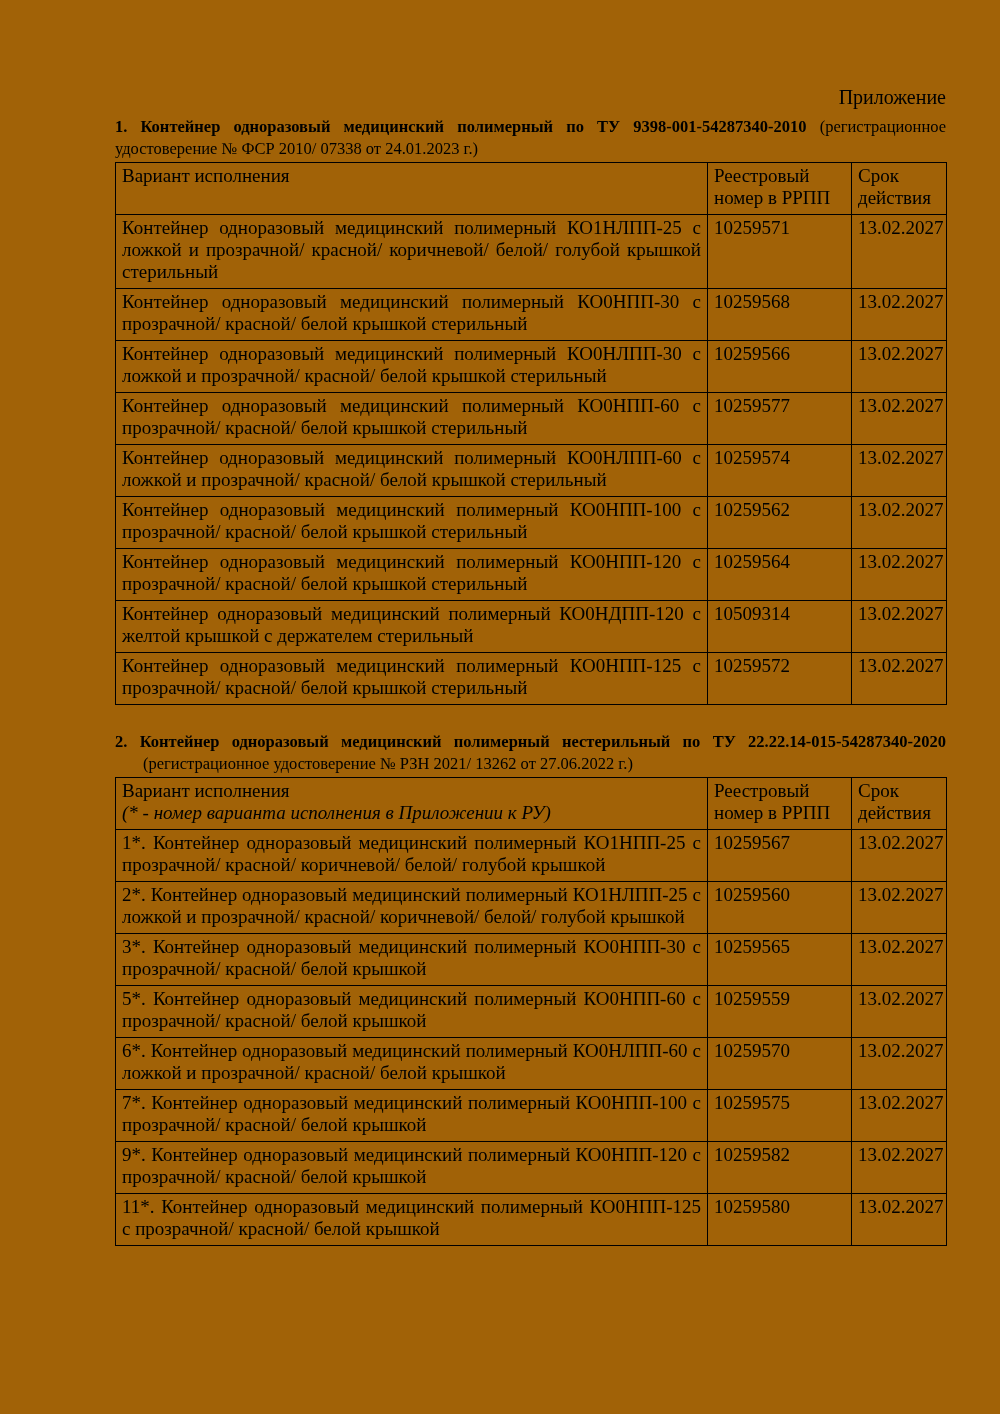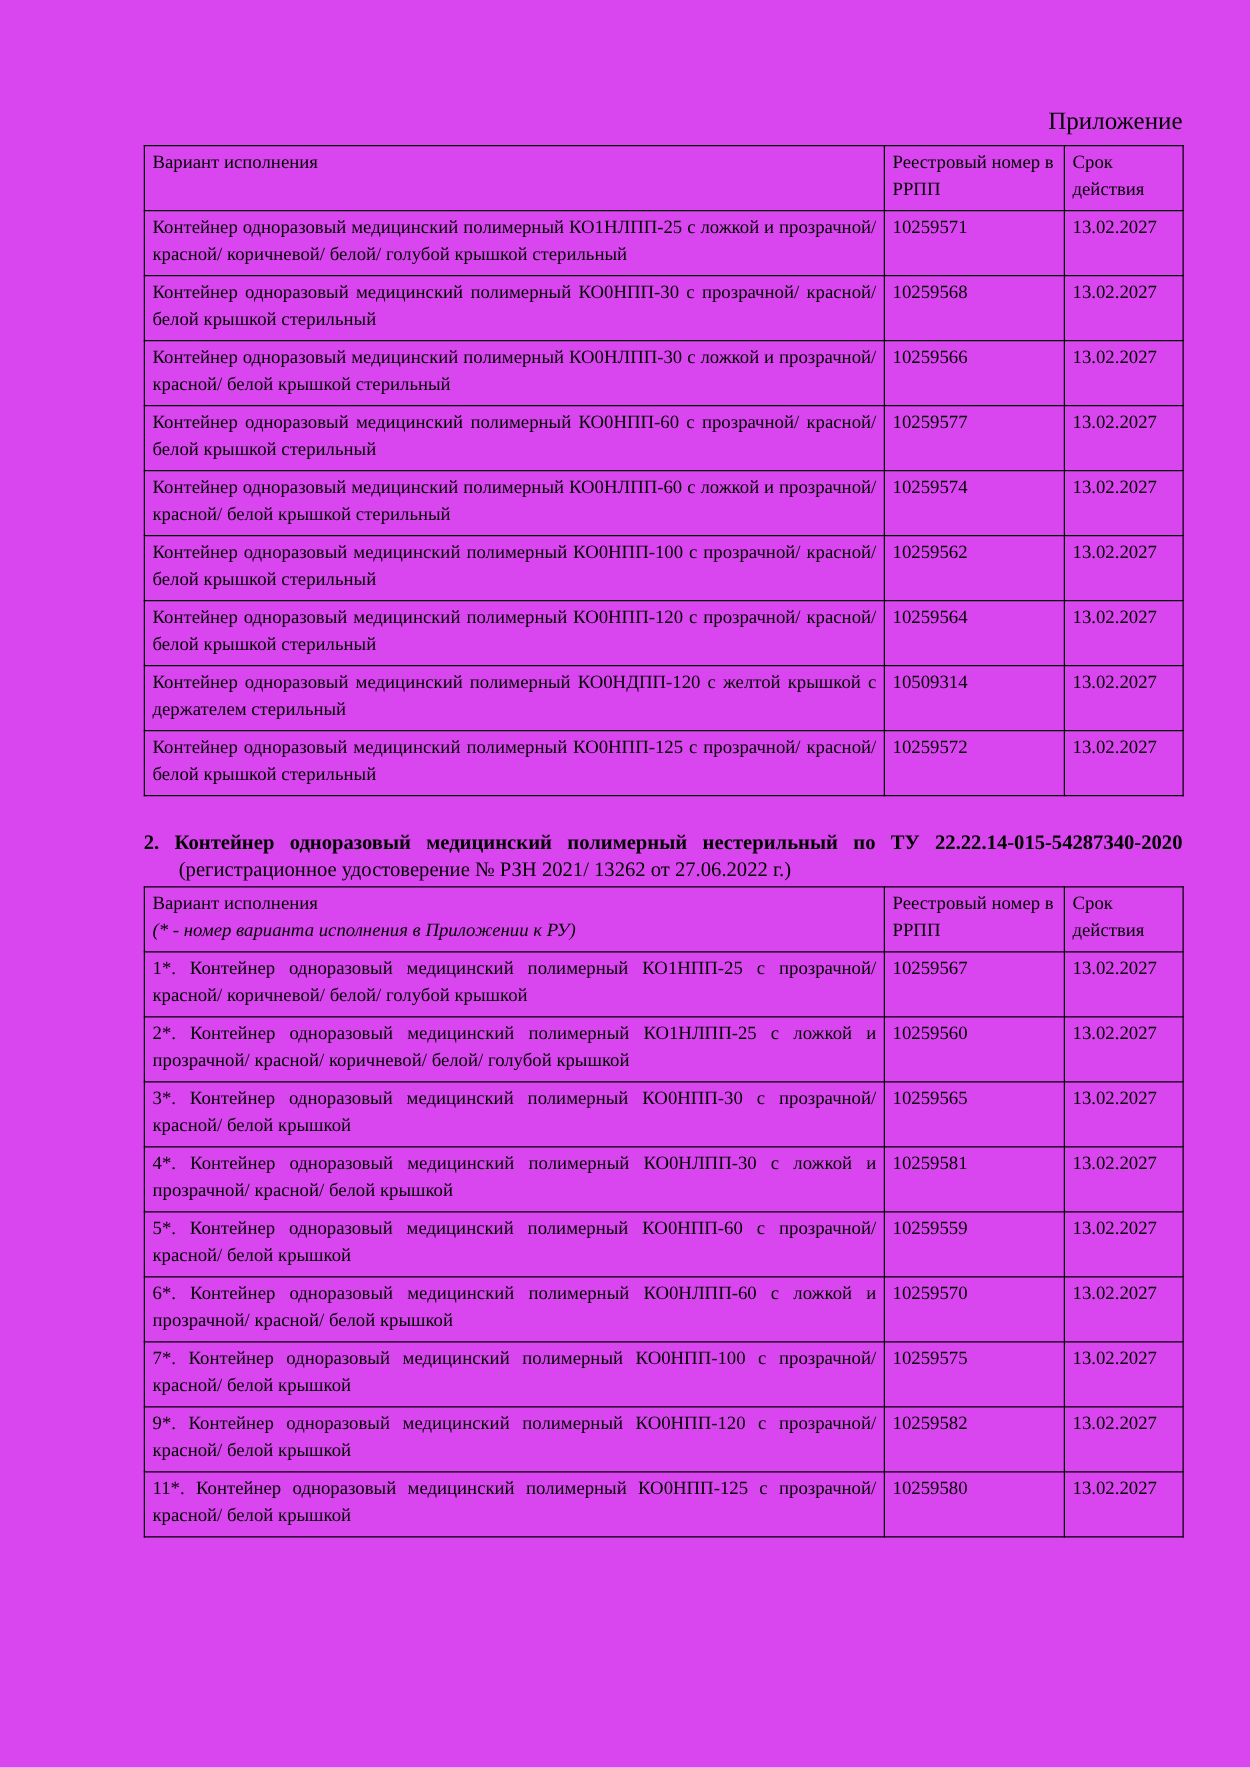--- a/index.html
+++ b/index.html
@@ -6,21 +6,21 @@
     margin: 0;
     padding: 0;
     background: #ffffff;
   }
   .page {
     position: relative;
     width: 1000px;
     height: 1414px;
     box-sizing: border-box;
     padding: 84px 54px 40px 115px;
-    background: #d946ef;
+    background: #a16207;
     color: #000000;
     font-family: "Liberation Serif", "DejaVu Serif", serif;
     font-size: 16.5px;
     line-height: 22px;
     overflow: hidden;
   }
   .doc-header {
     text-align: right;
     font-size: 20px;
     line-height: 26px;
@@ -33,21 +33,21 @@
   .section-heading .bold { font-weight: bold; }
   .section-heading.hang {
     padding-left: 28px;
     text-indent: -28px;
     margin-top: 26px;
   }
   table.data-table {
     width: 100%;
     border-collapse: collapse;
     table-layout: fixed;
-    font-size: 15px;
+    font-size: 19px;
     line-height: 22px;
     font-family: Liberation Serif, serif;
   }
   table.data-table th,
   table.data-table td {
     border: 1px solid #000000;
     vertical-align: top;
     padding: 2px 6px 5px 6px;
     font-weight: normal;
     overflow: hidden;
@@ -60,20 +60,21 @@
   col.c-number  { width: 144px; }
   col.c-date    { width: 95px; }
 </style>
 </head>
 <body>
 
 <div class="page">
 
   <div class="doc-header">Приложение</div>
 
+  <p class="section-heading"><span class="bold">1. Контейнер одноразовый медицинский полимерный по ТУ 9398-001-54287340-2010</span> <span>(регистрационное удостоверение № ФСР 2010/ 07338 от 24.01.2023 г.)</span></p>
 
   <table class="data-table">
     <colgroup>
       <col class="c-variant">
       <col class="c-number">
       <col class="c-date">
     </colgroup>
     <thead>
       <tr>
         <th class="cell-variant">Вариант исполнения</th>
@@ -158,25 +159,20 @@
           <td class="cell-variant">2*. Контейнер одноразовый медицинский полимерный КО1НЛПП-25 с ложкой и прозрачной/ красной/ коричневой/ белой/ голубой крышкой</td>
           <td class="cell-number">10259560</td>
           <td class="cell-date">13.02.2027</td>
         </tr>
         <tr>
           <td class="cell-variant">3*. Контейнер одноразовый медицинский полимерный КО0НПП-30 с прозрачной/ красной/ белой крышкой</td>
           <td class="cell-number">10259565</td>
           <td class="cell-date">13.02.2027</td>
         </tr>
         <tr>
-          <td class="cell-variant">4*. Контейнер одноразовый медицинский полимерный КО0НЛПП-30 с ложкой и прозрачной/ красной/ белой крышкой</td>
-          <td class="cell-number">10259581</td>
-          <td class="cell-date">13.02.2027</td>
-        </tr>
-        <tr>
           <td class="cell-variant">5*. Контейнер одноразовый медицинский полимерный КО0НПП-60 с прозрачной/ красной/ белой крышкой</td>
           <td class="cell-number">10259559</td>
           <td class="cell-date">13.02.2027</td>
         </tr>
         <tr>
           <td class="cell-variant">6*. Контейнер одноразовый медицинский полимерный КО0НЛПП-60 с ложкой и прозрачной/ красной/ белой крышкой</td>
           <td class="cell-number">10259570</td>
           <td class="cell-date">13.02.2027</td>
         </tr>
         <tr>

